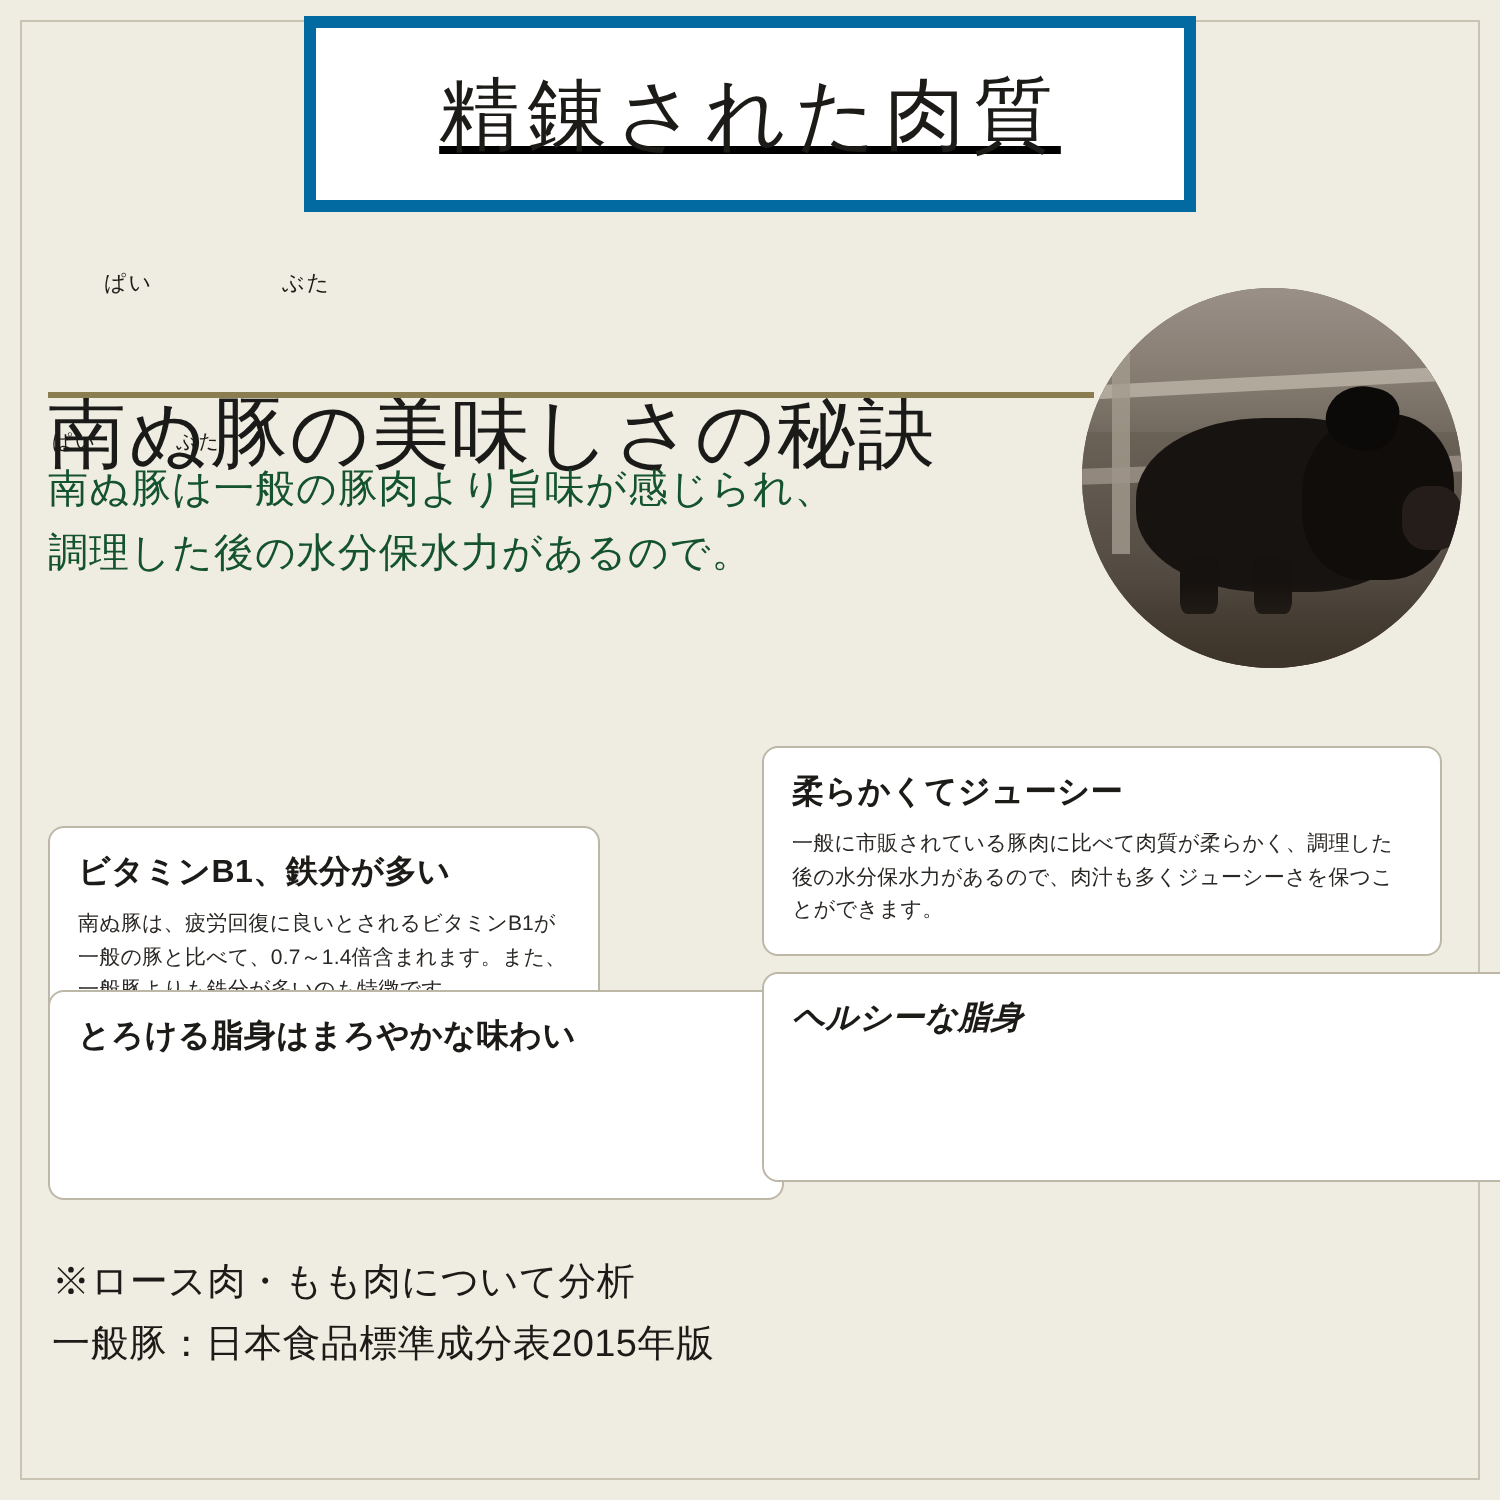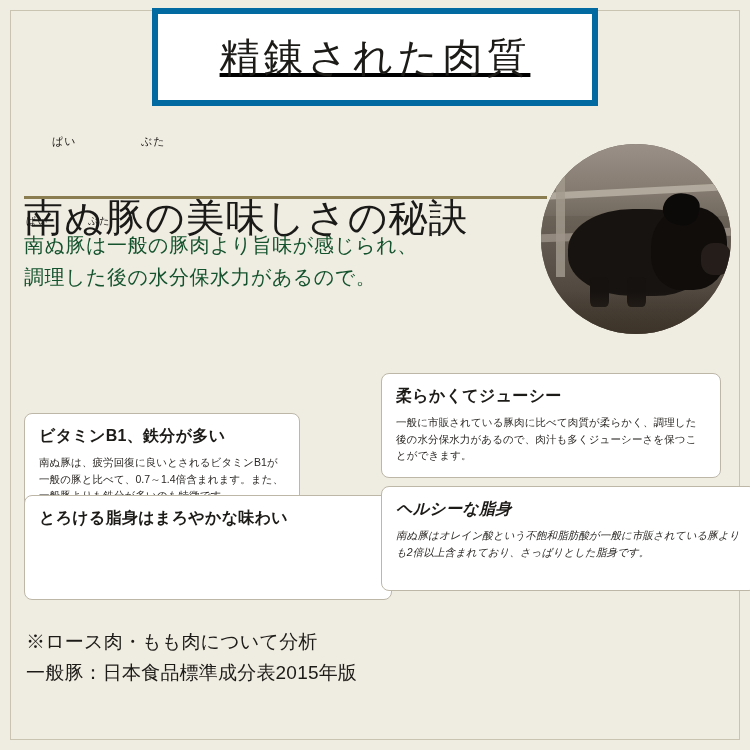--- a/index.html
+++ b/index.html
@@ -294,20 +294,19 @@
   </div>
   <div class="card" id="card-1">
     <div class="card-title">柔らかくてジューシー</div>
     <div class="card-body">一般に市販されている豚肉に比べて肉質が柔らかく、調理した後の水分保水力があるので、肉汁も多くジューシーさを保つことができます。</div>
   </div>
   <div class="card" id="card-2">
     <div class="card-title">とろける脂身はまろやかな味わい</div>
   </div>
   <div class="card" id="card-3">
     <div class="card-title">ヘルシーな脂身</div>
-    <div class="card-body">南ぬ豚はオレイン酸という不飽和脂肪酸が一般に市販されている豚よりも2倍以上含まれており、さっぱりとした脂身です。</div>
   </div>
 
   <div id="footnotes">
     <div class="footnote-line">※ロース肉・もも肉について分析</div>
     <div class="footnote-line">一般豚：日本食品標準成分表2015年版</div>
   </div>
 </div>
 
 </body></html>

